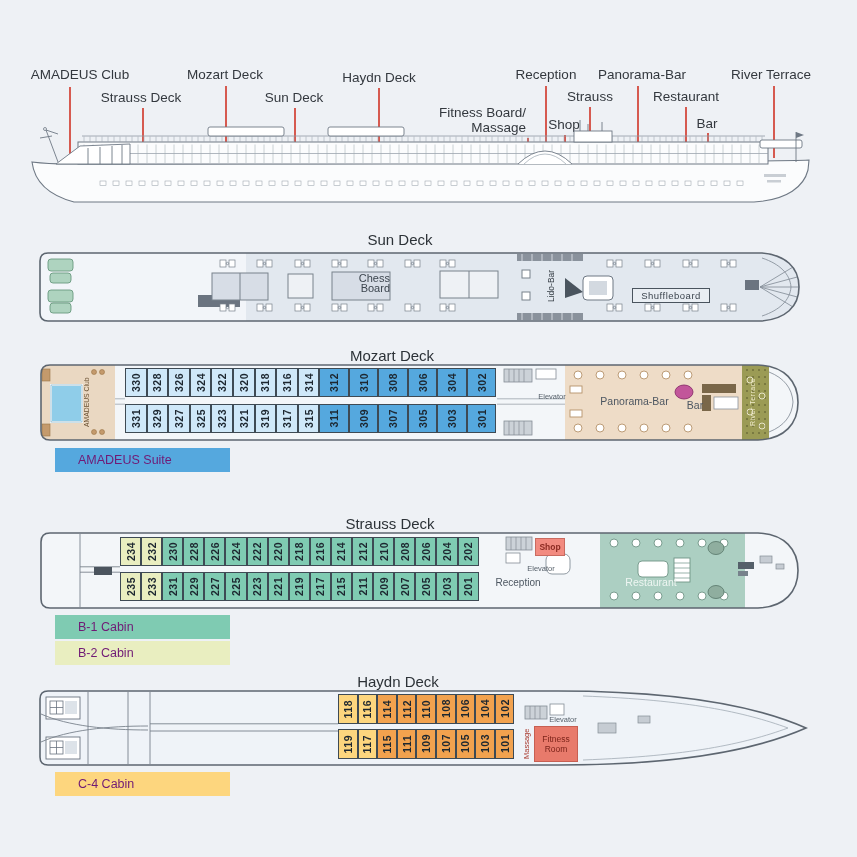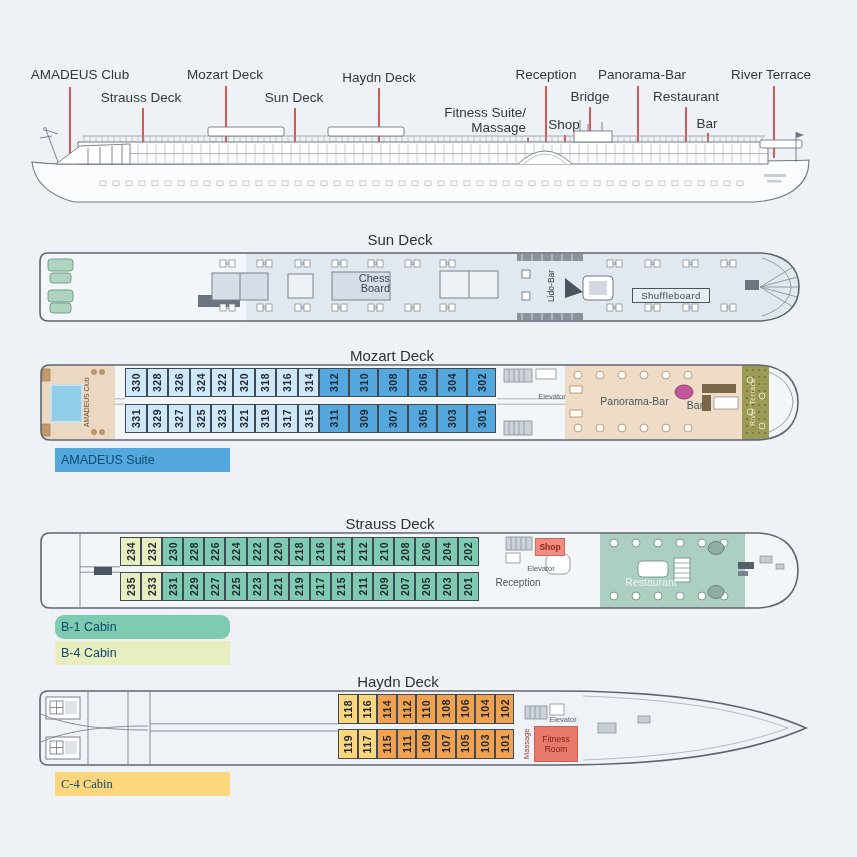--- a/index.html
+++ b/index.html
@@ -18,39 +18,39 @@
   .cab span{writing-mode:vertical-rl;transform:rotate(180deg);font-size:10.5px;font-weight:bold;color:#1d2730;letter-spacing:.5px}
   #deck-mozart .cab{height:29px}
   #deck-mozart .cab.a1{width:21.6px}
   #deck-mozart .cab.suite{width:29.5px}
   #deck-strauss .cab{height:28.5px;width:21.1px}
   #deck-haydn .cab{height:29.5px;width:19.6px}
   .deck-label{position:absolute;color:#4c5661}
   .pre{white-space:pre-line}
   .vtext{writing-mode:vertical-rl;transform:rotate(180deg);display:flex;align-items:center;justify-content:center}
   .legend{position:absolute;width:175px}
-  .legend-row{height:24px;margin-bottom:2px;font-size:12.5px;color:#0c4a6e;line-height:24px;padding-left:6px;box-sizing:border-box}
+  .legend-row{height:24px;margin-bottom:2px;font-size:12.5px;color:#701a75;line-height:24px;padding-left:23px;box-sizing:border-box}
   .boxed{border:1px solid #4a545e;color:#3c454e;background:rgba(238,241,245,.6);text-align:center}
   .shop-box{background:var(--shop-bg);border:1px solid #c96b60;color:#8d2b22;font-weight:bold;text-align:center}
   .fitness-box{background:var(--fitness-bg);border:1px solid #c75f52;color:#7c241a;text-align:center;display:flex;align-items:center;justify-content:center}
 </style>
 </head>
 <body style="background: rgb(238, 241, 245);">
 
 <div class="stage">
 
   <div class="callout" style="left:28px;top:68px;width:104px;text-align:center">AMADEUS Club</div>
   <div class="callout" style="left:93px;top:91px;width:96px;text-align:center">Strauss Deck</div>
   <div class="callout" style="left:177px;top:68px;width:96px;text-align:center">Mozart Deck</div>
   <div class="callout" style="left:254px;top:91px;width:80px;text-align:center">Sun Deck</div>
   <div class="callout" style="left:331px;top:71px;width:96px;text-align:center">Haydn Deck</div>
-  <div class="callout" style="left:406px;top:106px;width:120px;text-align:right">Fitness Suite/
+  <div class="callout" style="left:406px;top:106px;width:120px;text-align:right">Fitness Board/
 Massage</div>
   <div class="callout" style="left:498px;top:68px;width:96px;text-align:center">Reception</div>
-  <div class="callout" style="left:550px;top:90px;width:80px;text-align:center">Bridge</div>
+  <div class="callout" style="left:550px;top:90px;width:80px;text-align:center">Strauss</div>
   <div class="callout" style="left:534px;top:118px;width:60px;text-align:center">Shop</div>
   <div class="callout" style="left:592px;top:68px;width:100px;text-align:center">Panorama-Bar</div>
   <div class="callout" style="left:638px;top:90px;width:96px;text-align:center">Restaurant</div>
   <div class="callout" style="left:677px;top:117px;width:60px;text-align:center">Bar</div>
   <div class="callout" style="left:721px;top:68px;width:100px;text-align:center">River Terrace</div>
 
   <div class="lead" style="left:69px;top:87px;height:80px"></div>
   <div class="lead" style="left:142px;top:108px;height:75px"></div>
   <div class="lead" style="left:225px;top:86px;height:79px"></div>
   <div class="lead" style="left:294px;top:108px;height:44px"></div>
@@ -872,22 +872,22 @@
           <span>201</span>
         </div>
       </div>
     <div class="deck-label shop-box" style="left:497px;top:6px;width:28px;height:16px;font-size:8.5px;line-height:16px">Shop</div>
     <div class="deck-label" style="left:483px;top:32px;width:40px;font-size:7.5px;text-align:center;color:#555f69">Elevator</div>
     <div class="deck-label" style="left:440px;top:45px;width:80px;font-size:10px;text-align:center">Reception</div>
     <div class="deck-label" style="left:565px;top:44px;width:96px;font-size:10.5px;text-align:center;color:#eef6f2">Restaurant</div>
   </div>
 
   <div class="legend" id="legend-strauss" style="left:55px;top:615px">
-      <div class="legend-row" style="background: rgb(127, 203, 178); border-radius: 9px;"><span>B-1 Cabin</span></div>
-      <div class="legend-row" style="background: rgb(233, 238, 192);"><span>B-4 Cabin</span></div>
+      <div class="legend-row" style="background: rgb(127, 203, 178);"><span>B-1 Cabin</span></div>
+      <div class="legend-row" style="background: rgb(233, 238, 192);"><span>B-2 Cabin</span></div>
     </div>
 
   <div class="deck" id="deck-haydn" style="left:38px;top:690px;width:774px;height:76px">
     <svg width="774" height="76" viewBox="0 0 774 76">
       <defs>
           <clipPath id="clipH">
             <path d="M10,1 H520 C642,1 718,16 768,38 C718,60 642,75 520,75 H10 Q2,75 2,67 V9 Q2,1 10,1 Z"></path>
           </clipPath>
         </defs>
       <g clip-path="url(#clipH)">
@@ -990,16 +990,16 @@
           <span>101</span>
         </div>
       </div>
     <div class="deck-label" style="left:505px;top:25px;width:40px;font-size:7.5px;text-align:center;color:#555f69">Elevator</div>
     <div class="deck-label vtext" style="left:482px;top:38px;width:12px;height:32px;font-size:7.5px;color:#a8382c">Massage</div>
     <div class="deck-label fitness-box pre" style="left:496px;top:36px;width:42px;height:34px;font-size:8.5px;line-height:10px">Fitness
 Room</div>
   </div>
 
   <div class="legend" id="legend-haydn" style="left:55px;top:772px">
-      <div class="legend-row" style="background: rgb(253, 214, 126); font-family: Liberation Serif, serif;"><span>C-4 Cabin</span></div>
+      <div class="legend-row" style="background: rgb(253, 214, 126);"><span>C-4 Cabin</span></div>
     </div>
 
 </div>
 
 </body></html>

